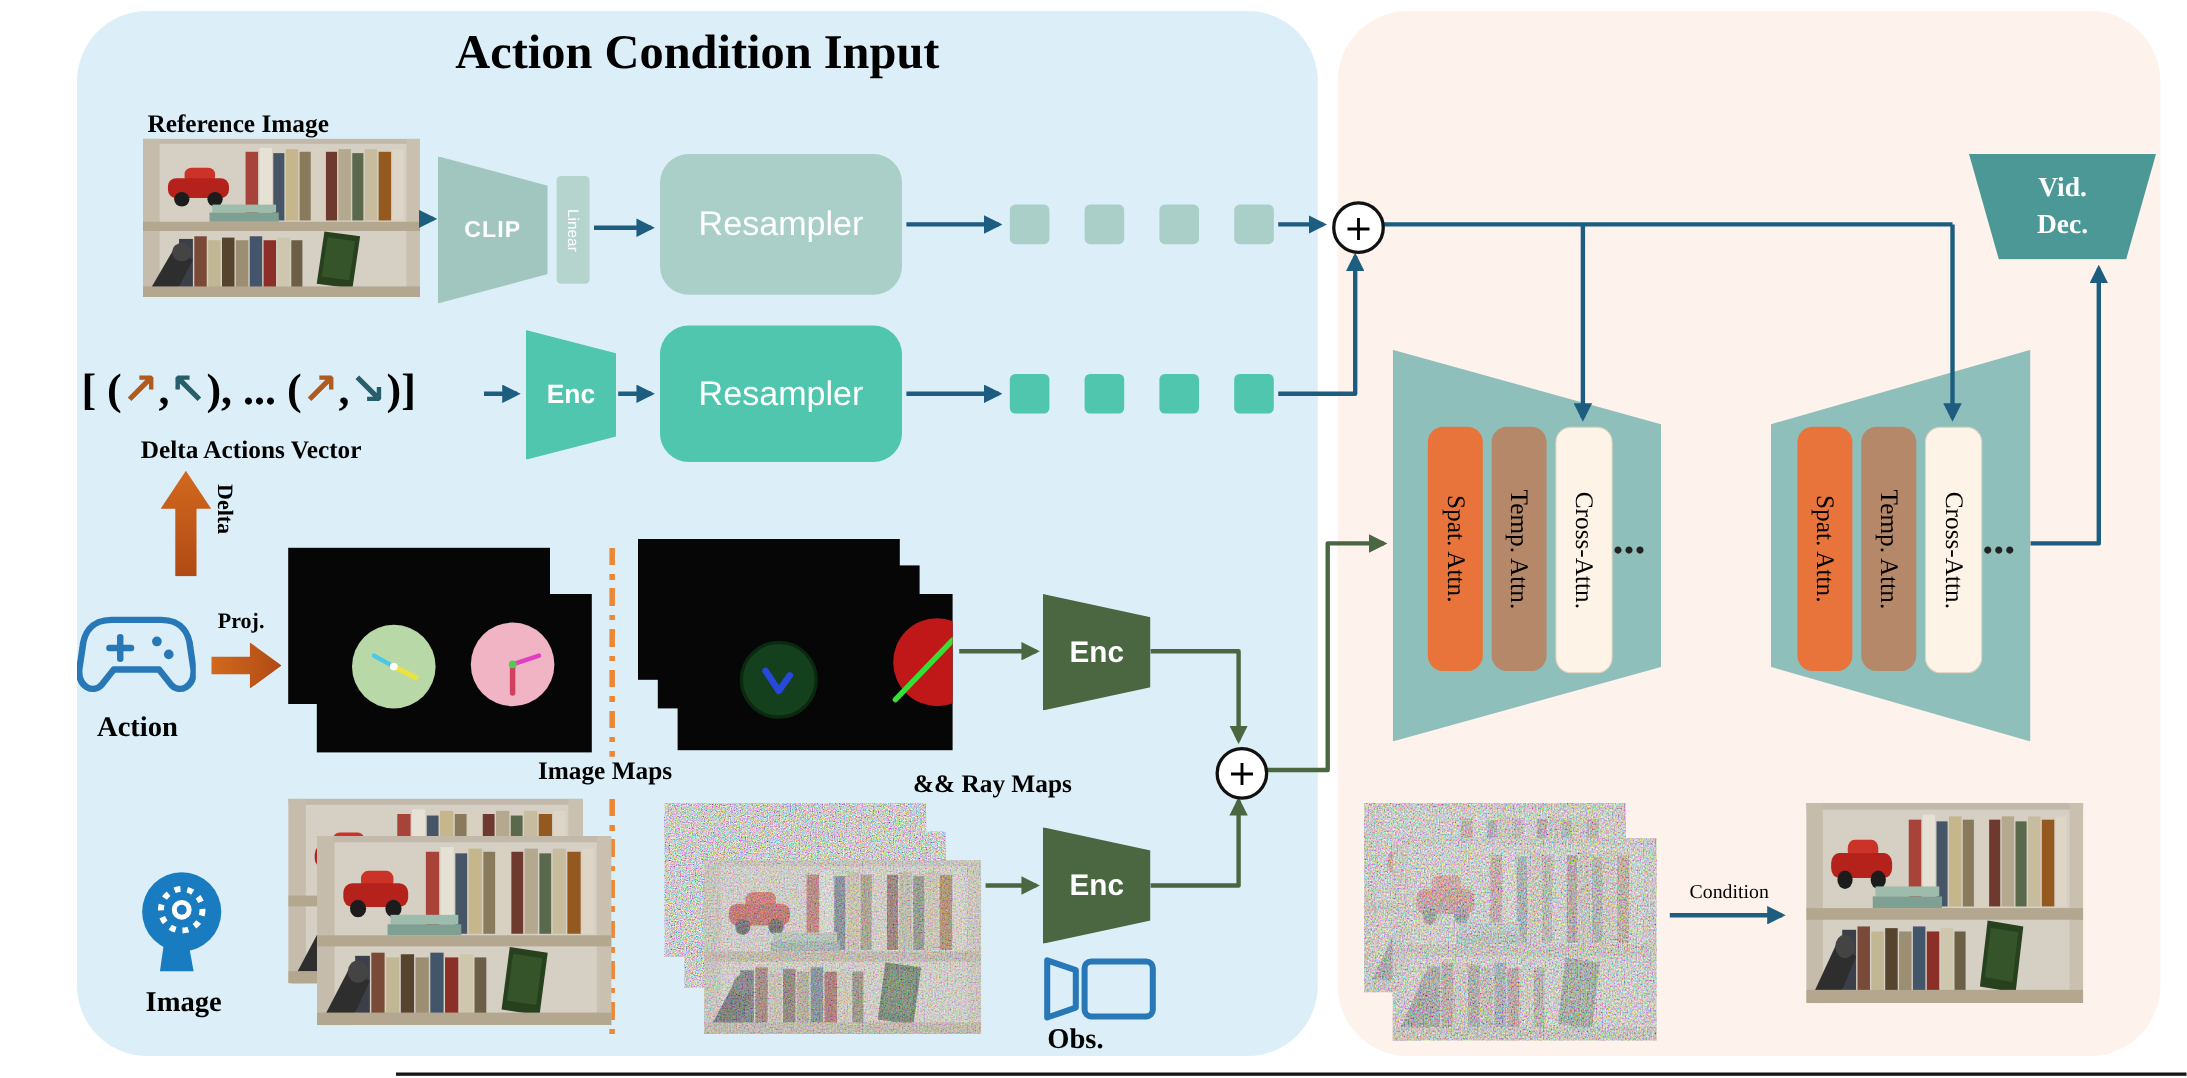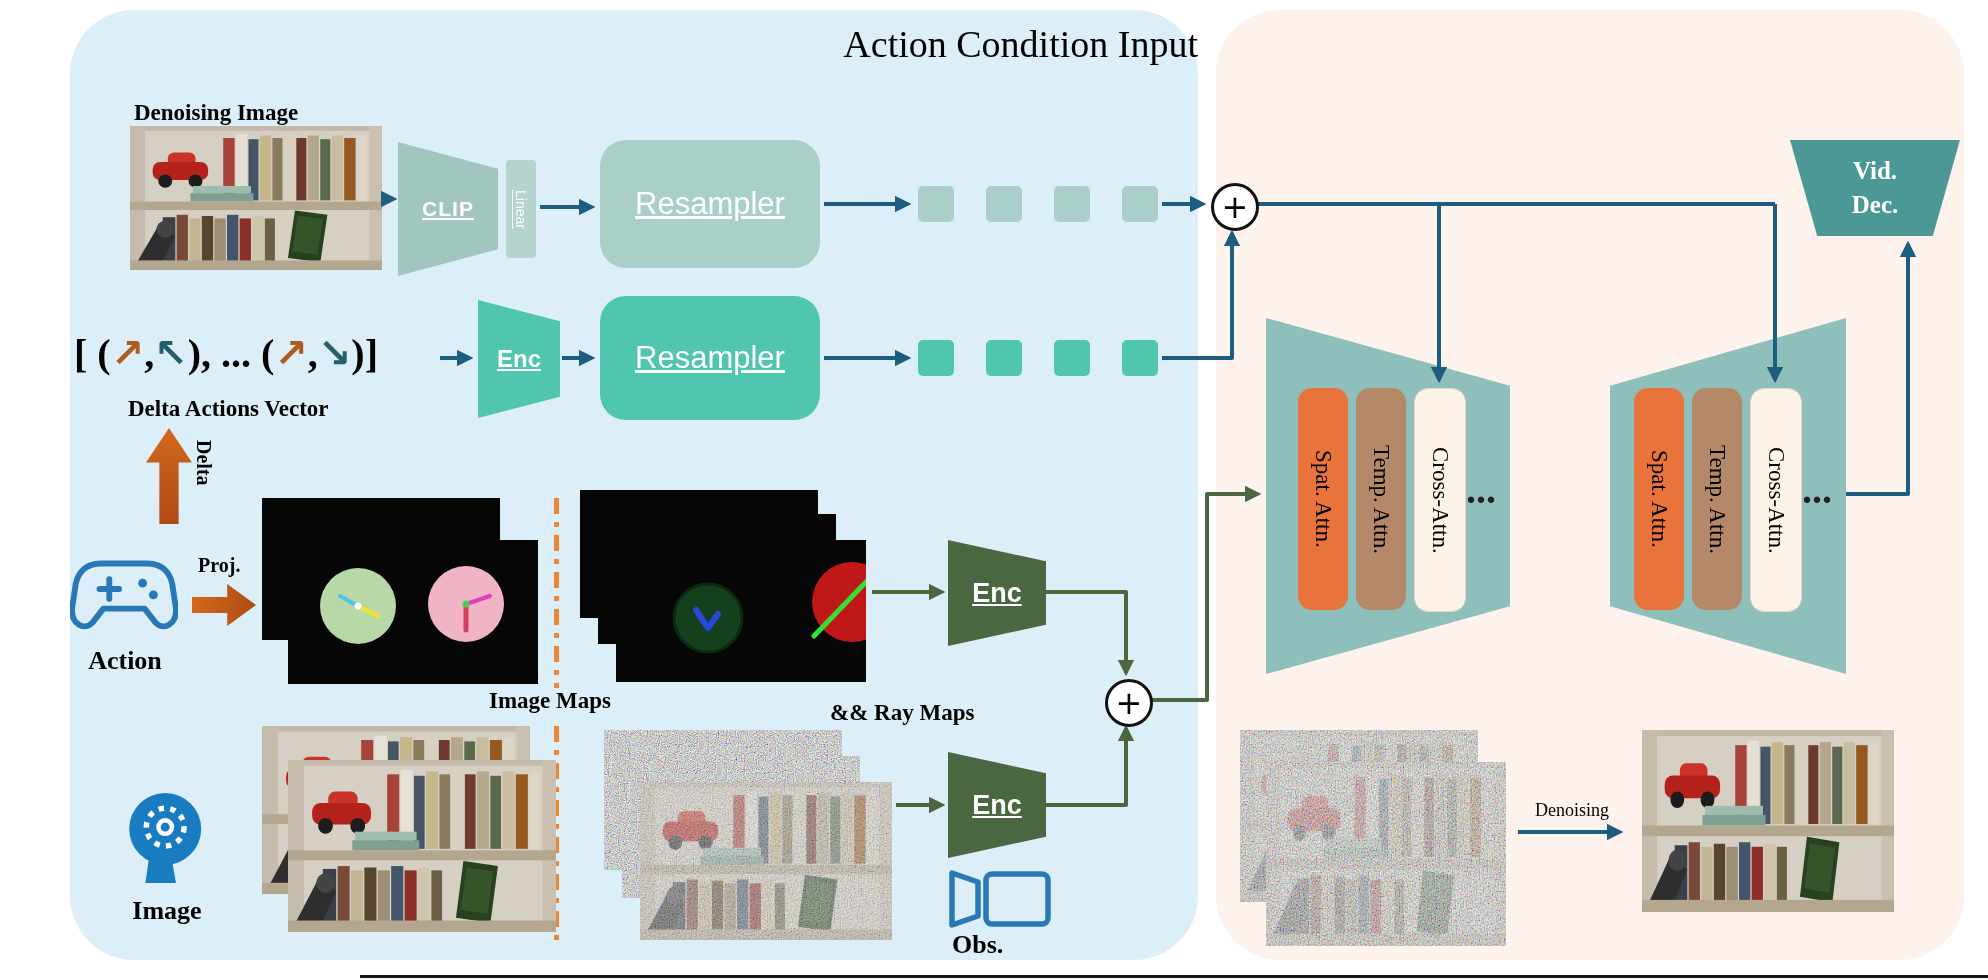--- a/index.html
+++ b/index.html
@@ -1,23 +1,23 @@
 <!DOCTYPE html>
 <html><head>
 <meta charset="utf-8">
 <style>
   html,body{margin:0;padding:0;background:#fff;}
   #canvas{position:relative;width:1988px;height:980px;background:#ffffff;overflow:hidden;
           font-family:"Liberation Serif",serif;color:#000;}
   .abs{position:absolute;}
   .panel{position:absolute;border-radius:64px;}
-  .title{position:absolute;text-align:right;font-weight:normal;font-size:38px;}
+  .title{position:absolute;text-align:center;font-weight:bold;font-size:44px;}
   .lbl{position:absolute;font-weight:bold;font-size:23px;white-space:nowrap;}
   .boxlbl{display:flex;align-items:center;justify-content:center;color:#fff;
-          font-family:"Liberation Sans",sans-serif;text-decoration:underline;}
+          font-family:"Liberation Sans",sans-serif;}
   .trap{position:absolute;}
   .rounded{position:absolute;border-radius:26px;}
   .token{position:absolute;width:36px;height:36px;border-radius:5px;}
   .tok-gray{background:#a9cfc8;}
   .tok-teal{background:#50c6ae;}
   .plus-circle{position:absolute;width:42px;height:42px;border-radius:50%;background:#fff;
                border:3px solid #111;display:flex;align-items:center;justify-content:center;
                font-size:32px;font-weight:400;z-index:50;font-family:"DejaVu Sans",sans-serif;line-height:1;}
   .vtext{writing-mode:vertical-rl;text-orientation:mixed;}
   .attn{position:absolute;width:50px;height:222px;border-radius:14px;display:flex;
@@ -90,21 +90,21 @@
         <feColorMatrix type="matrix" values="1.7 0 0 0 -0.25  0 1.7 0 0 -0.25  0 0 1.7 0 -0.25  0 0 0 0 1"></feColorMatrix>
       </filter>
     </defs>
   </svg>
 
   <div class="panel" style="left:70px;top:10px;width:1128px;height:950px;background:#dceff8;"></div>
   <div class="panel" style="left:1216px;top:10px;width:748px;height:950px;background:#fdf3ec;"></div>
 
   <div class="title" style="left:70px;top:22px;width:1128px;">Action Condition Input</div>
 
-  <div class="lbl" style="left:134px;top:100px;">Denoising Image</div>
+  <div class="lbl" style="left:134px;top:100px;">Reference Image</div>
 
   <div class="photo" style="left:130px;top:126px;width:252px;height:144px;">
     <svg viewBox="0 0 200 120" preserveAspectRatio="none">
         <use href="#bookshelf"></use>
       </svg>
   </div>
 
   <div class="trap boxlbl" style="left:398px;top:142px;width:100px;height:134px;background:#a0c6bf;
               clip-path:polygon(0 0,100% 20%,100% 80%,0 100%);font-size:21px;font-weight:bold;letter-spacing:1px;">
     <span>CLIP</span>
@@ -285,21 +285,21 @@
       <use href="#bookshelf"></use>
       <rect width="200" height="120" filter="url(#noiseF)" opacity="0.8"></rect>
     </svg>
   </div>
   <div class="photo" style="left:1266px;top:762px;width:240px;height:184px;">
     <svg viewBox="0 0 200 120" preserveAspectRatio="none">
       <use href="#bookshelf"></use>
       <rect width="200" height="120" filter="url(#noiseF)" opacity="0.78"></rect>
     </svg>
   </div>
-  <div class="abs" style="left:1516px;top:800px;width:112px;text-align:center;font-size:18px;">Denoising</div>
+  <div class="abs" style="left:1516px;top:800px;width:112px;text-align:center;font-size:18px;">Condition</div>
   <div class="photo" style="left:1642px;top:730px;width:252px;height:182px;">
     <svg viewBox="0 0 200 120" preserveAspectRatio="none">
         <use href="#bookshelf"></use>
       </svg>
   </div>
 
   <div class="abs" style="left:360px;top:975px;width:1628px;height:3px;background:#151515;"></div>
 
   <svg id="arrow-overlay" width="1988" height="980" viewBox="0 0 1988 980">
     <defs>

